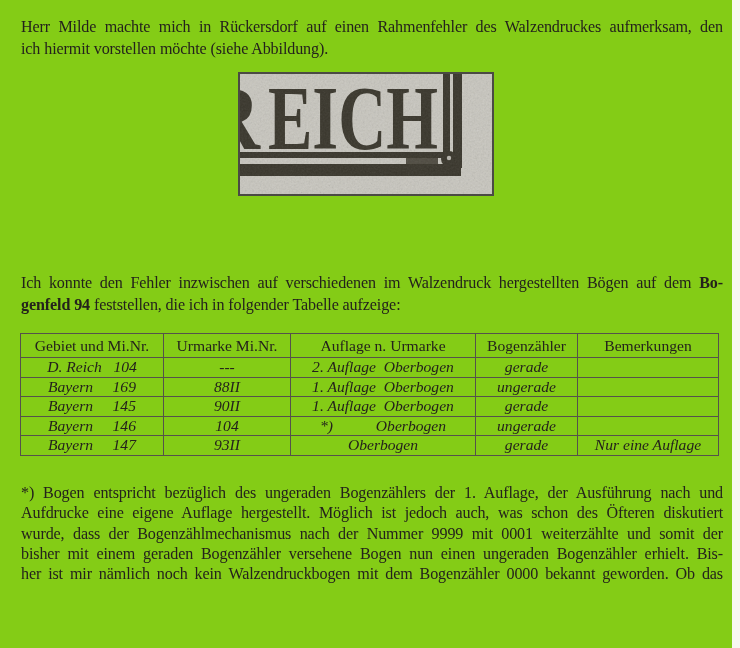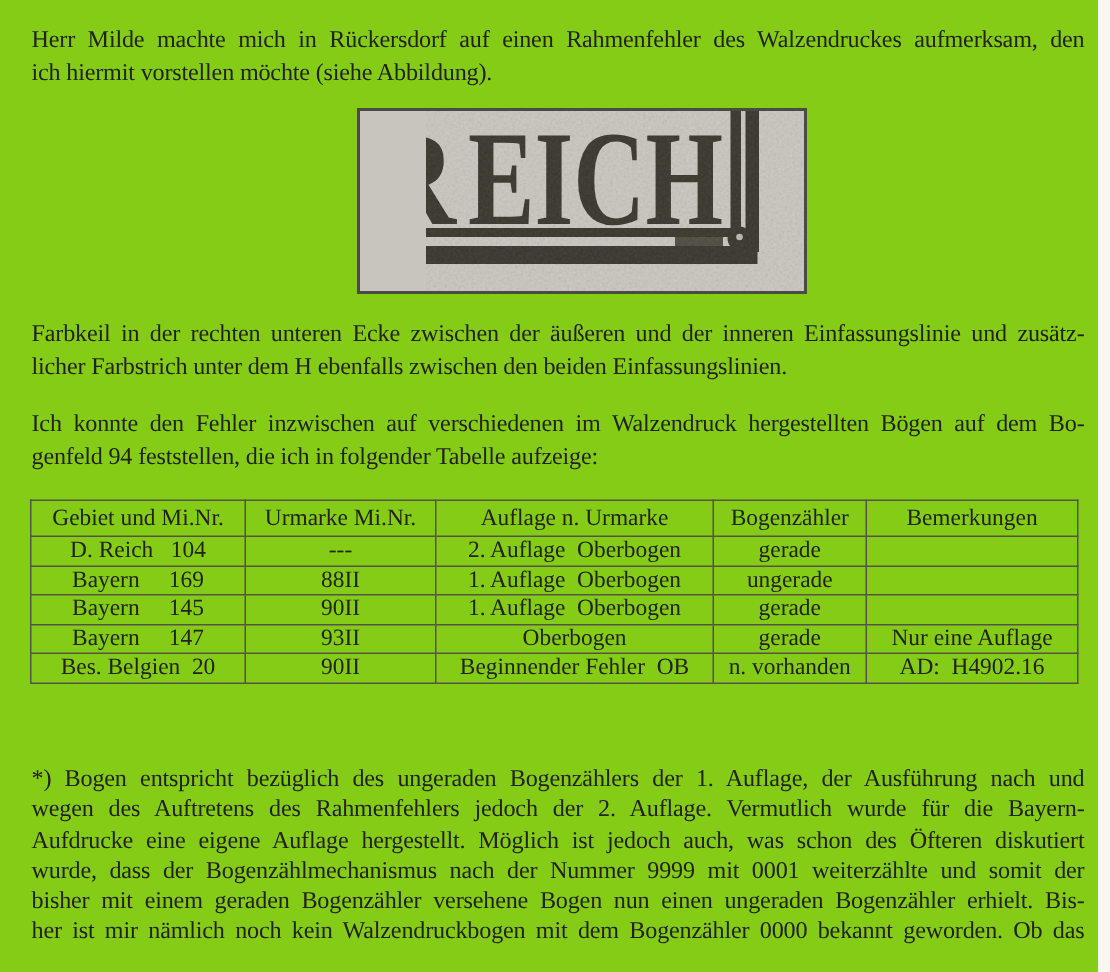--- a/index.html
+++ b/index.html
@@ -12,43 +12,43 @@
     position: relative; width: 732px; height: 648px;
     background: #84cc16; overflow: hidden; color: #24221c;
   }
   .para {
     position: absolute; left: 21px; width: 702px;
     font-size: 16.1px; line-height: 21.7px; letter-spacing: -0.12px;
   }
   .para.footnote { line-height: 20.3px; }
   .line { text-align: justify; text-align-last: justify; }
   .line.last { text-align: center; text-align-last: left; }
-  .bold { font-weight: normal; }
+  .bold { font-weight: bold; }
 
   
   .figure {
     position: absolute; left: 238px; top: 72px;
     width: 252px; height: 120px;
-    border: 2px solid #d946ef; background: #c7c5bd; padding-left: 44px;
+    border: 2px solid #d946ef; background: #c7c5bd;
   }
   .figure svg { display: block; }
 
   
   table.datatable {
     position: absolute; left: 20px; top: 333px; width: 698px;
     border-collapse: collapse; table-layout: fixed;
     font-size: 15.6px; color: #24221c;
   }
   table.datatable th, table.datatable td {
     border: 1px solid #55524b; padding: 0;
     text-align: center; font-weight: normal;
     white-space: pre; overflow: hidden;
   }
   table.datatable th { height: 23px; line-height: 23px; }
-  table.datatable td { height: 18.6px; line-height: 18.6px; }
+  table.datatable td { height: 18.6px; line-height: 18.6px; font-style: italic; }
 </style>
 </head>
 <body>
 
 <div class="page">
 
   <div class="para" style="top:16px">
       <div class="line"><span>Herr Milde machte mich in Rückersdorf auf einen Rahmenfehler des Walzendruckes aufmerksam, den</span></div>
       <div class="line last"><span>ich hiermit vorstellen möchte (siehe Abbildung).</span></div>
     </div>
@@ -77,24 +77,20 @@
       <rect class="ink" x="213" y="0" width="9" height="94" fill="#39362c"></rect>
 
       <rect class="ink" x="166" y="82" width="32" height="9" fill="#39362c" opacity="0.85"></rect>
 
       <circle class="ink" cx="209" cy="85" r="8" fill="#39362c"></circle>
       <circle cx="209" cy="84" r="2.2" fill="#b7b5ad"></circle>
       <rect x="0" y="0" width="252" height="120" filter="url(#grain)" opacity="0.10"></rect>
     </svg>
   </div>
 
-  <div class="para" style="top:212px">
-      <div class="line"><span>Farbkeil in der rechten unteren Ecke zwischen der äußeren und der inneren Einfassungslinie und zusätz-</span></div>
-      <div class="line last"><span>licher Farbstrich unter dem H ebenfalls zwischen den beiden Einfassungslinien.</span></div>
-    </div>
 
   <div class="para" style="top:272px">
       <div class="line"><span>Ich konnte den Fehler inzwischen auf verschiedenen im Walzendruck hergestellten Bögen auf dem </span><span class="bold">Bo-</span></div>
       <div class="line last"><span class="bold">genfeld 94</span><span> feststellen, die ich in folgender Tabelle aufzeige:</span></div>
     </div>
 
   <table class="datatable">
     <colgroup>
       <col style="width:143px">
         <col style="width:127px">
@@ -127,38 +123,37 @@
           <td></td>
         </tr>
         <tr>
           <td>Bayern     145</td>
           <td>90II</td>
           <td>1. Auflage  Oberbogen</td>
           <td>gerade</td>
           <td></td>
         </tr>
         <tr>
+          <td>Bayern     146</td>
+          <td>104</td>
+          <td>*)           Oberbogen</td>
+          <td>ungerade</td>
+          <td></td>
+        </tr>
+        <tr>
           <td>Bayern     147</td>
           <td>93II</td>
           <td>Oberbogen</td>
           <td>gerade</td>
           <td>Nur eine Auflage</td>
         </tr>
-        <tr>
-          <td>Bes. Belgien  20</td>
-          <td>90II</td>
-          <td>Beginnender Fehler  OB</td>
-          <td>n. vorhanden</td>
-          <td>AD:  H4902.16</td>
-        </tr>
       </tbody>
   </table>
 
-  <div class="para footnote" style="top:510px">
+  <div class="para footnote" style="top:483px">
       <div class="line"><span>*) Bogen entspricht bezüglich des ungeraden Bogenzählers der 1. Auflage, der Ausführung nach und</span></div>
-      <div class="line"><span>wegen des Auftretens des Rahmenfehlers jedoch der 2. Auflage. Vermutlich wurde für die Bayern-</span></div>
       <div class="line"><span>Aufdrucke eine eigene Auflage hergestellt. Möglich ist jedoch auch, was schon des Öfteren diskutiert</span></div>
       <div class="line"><span>wurde, dass der Bogenzählmechanismus nach der Nummer 9999 mit 0001 weiterzählte und somit der</span></div>
       <div class="line"><span>bisher mit einem geraden Bogenzähler versehene Bogen nun einen ungeraden Bogenzähler erhielt. Bis-</span></div>
       <div class="line"><span>her ist mir nämlich noch kein Walzendruckbogen mit dem Bogenzähler 0000 bekannt geworden. Ob das</span></div>
     </div>
 
 </div>
 
 </body></html>

